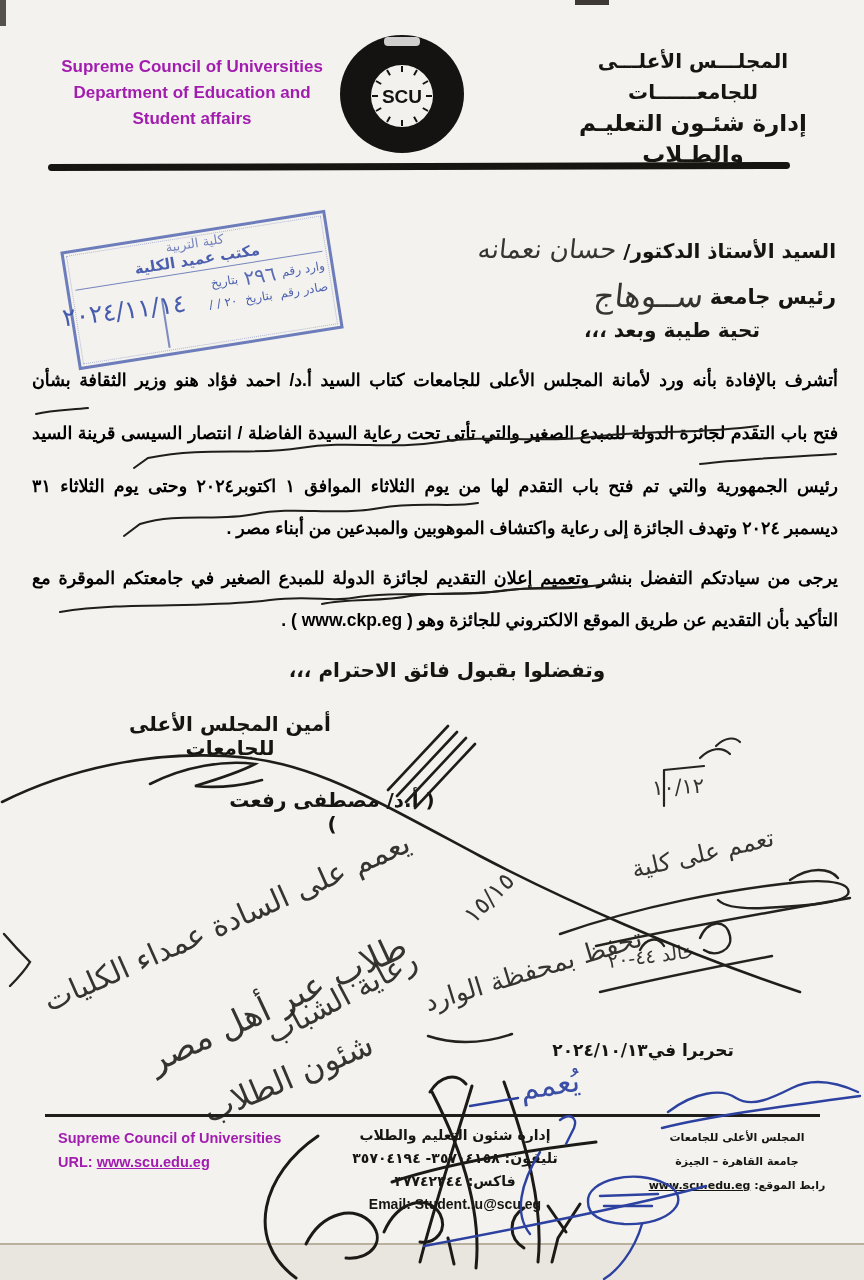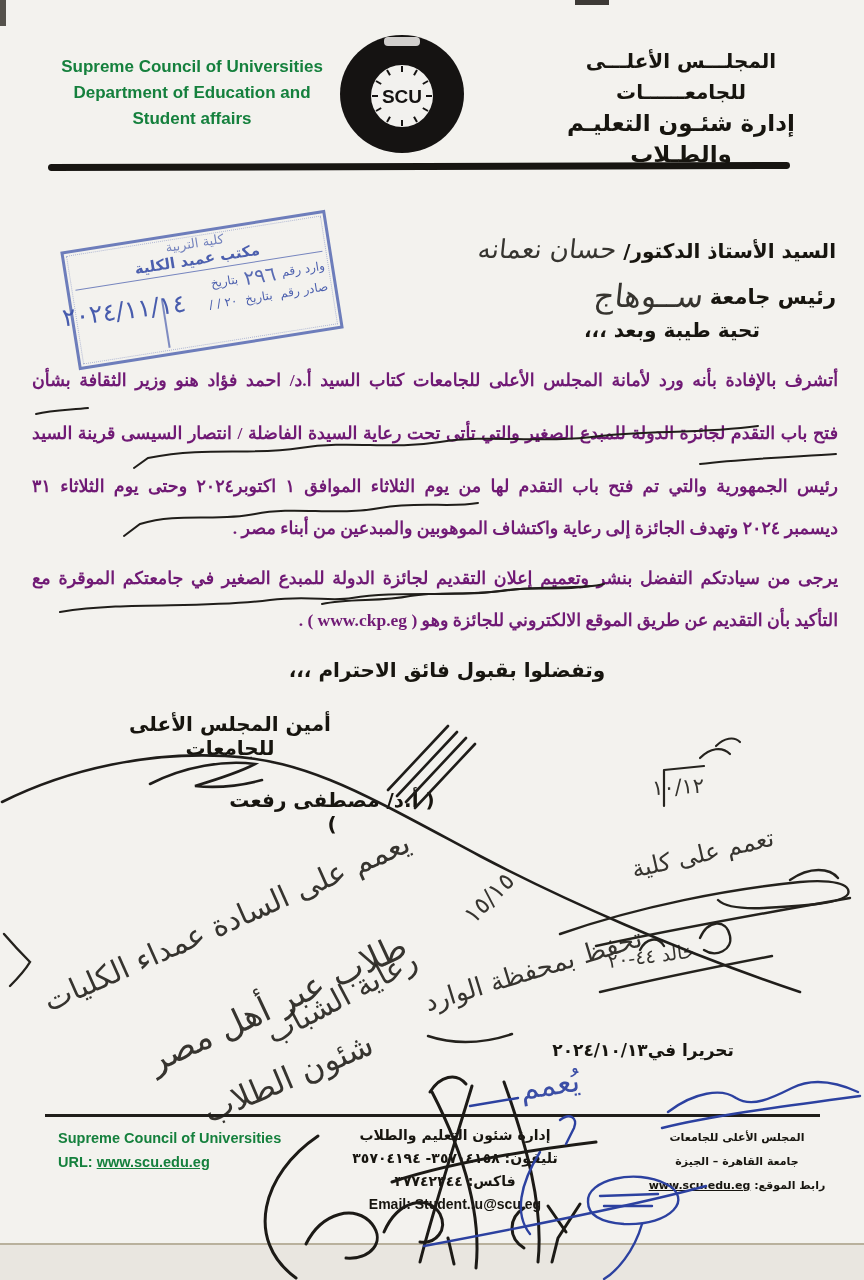--- a/index.html
+++ b/index.html
@@ -1,27 +1,27 @@
 <!DOCTYPE html>
 <html><head>
 <meta charset="utf-8">
 <style>
   html,body{margin:0;padding:0;}
   body{width:864px;height:1280px;background:#dedcd7;font-family:"Liberation Sans",sans-serif;}
   .page{position:absolute;inset:0;width:864px;height:1280px;background:#f3f2ee;overflow:hidden;}
   .abs{position:absolute;}
   .ar{direction:rtl;font-family:"DejaVu Sans",sans-serif;color:#17150f;}
-  .en{font-family:"Liberation Sans",sans-serif;color:#15803d;}
+  .en{font-family:"Liberation Sans",sans-serif;color:#a21caf;}
   .b{font-weight:bold;}
   .hand{font-family:"DejaVu Sans",sans-serif;font-weight:400;color:#26241f;opacity:.92;white-space:nowrap;}
-  .bodyline{position:absolute;left:32px;right:26px;direction:rtl;font-family:Liberation Serif, serif;
-            font-weight:bold;font-size:17.5px;color:#701a75;white-space:nowrap;}
+  .bodyline{position:absolute;left:32px;right:26px;direction:rtl;font-family:Liberation Sans, sans-serif;
+            font-weight:bold;font-size:17.5px;color:#000000;white-space:nowrap;}
   .just{white-space:normal;text-align:justify;text-align-last:justify;}
   .hdr-en{left:58px;top:54px;width:268px;text-align:center;font-weight:bold;font-size:17px;line-height:26px;}
-  .hdr-ar{left:533px;top:46px;width:296px;text-align:center;font-weight:bold;font-size:20px;line-height:31px;}
+  .hdr-ar{left:545px;top:46px;width:296px;text-align:center;font-weight:bold;font-size:20px;line-height:31px;}
   .hdr-ar .l3{font-size:23px;}
   .rule{left:48px;top:163px;width:742px;height:7px;background:#171511;border-radius:4px;transform:rotate(-.15deg);}
   .stamp{left:68px;top:230px;width:262px;height:114px;transform:rotate(-9deg);color:#3a50a8;
          border:3px solid rgba(58,80,168,.8);direction:rtl;font-family:"DejaVu Sans",sans-serif;opacity:.9;}
   .stamp::after{content:"";position:absolute;inset:2px;border:1px dotted rgba(58,80,168,.4);}
   .stamp .r{text-align:center;}
   .stampline{border-top:1.5px solid rgba(58,80,168,.75);margin:2px 6px;}
   .stampvert{position:absolute;left:34%;top:52%;bottom:4%;width:1.5px;background:rgba(58,80,168,.7);}
   .footcol{font-weight:bold;font-size:14.5px;line-height:24px;}
   .u{text-decoration:underline;}

